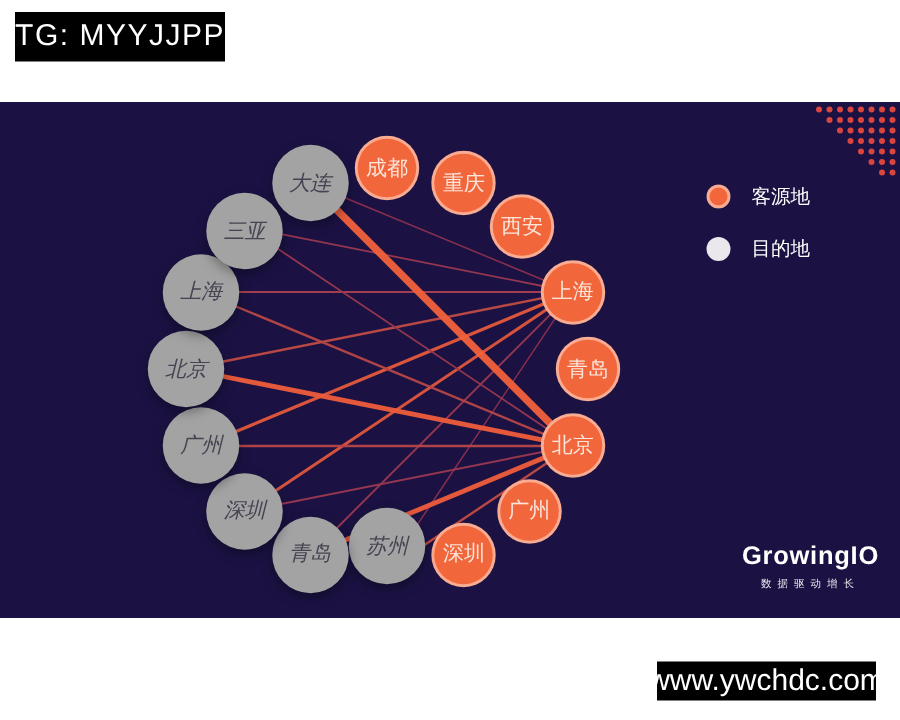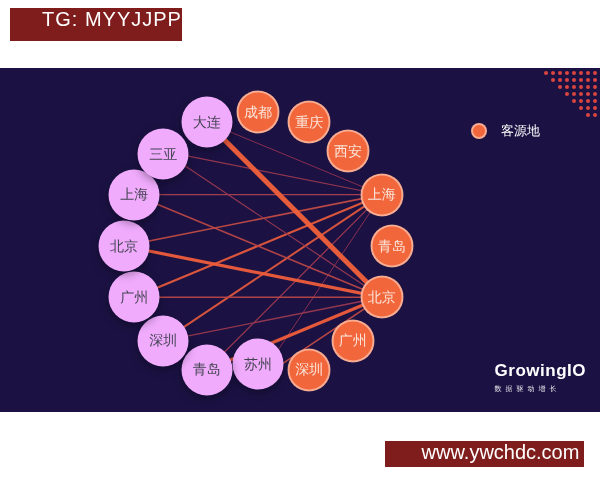--- a/index.html
+++ b/index.html
@@ -1,58 +1,58 @@
 <!DOCTYPE html>
 <html><head>
 <meta charset="utf-8">
 <style>
   html,body{margin:0;padding:0;}
   body{
     width:600px;height:480px;position:relative;background:#ffffff;
     font-family:"Liberation Sans", sans-serif;overflow:hidden;
   }
   .badge-gray{
-    position:absolute;background:#7f1d1d;color:#ffffff;
-    display:flex;justify-content:center;
+    position:absolute;background:#000000;color:#ffffff;
+    display:flex;align-items:center;justify-content:center;
     font-family:"Liberation Sans", sans-serif;
-    padding-left:32px;
   }
   #tg-badge{left:10px;top:8px;width:140px;height:33px;font-size:20px;letter-spacing:1px;}
-  #url-badge{right:16px;bottom:13px;width:167px;height:26px;font-size:20px;}
+  #url-badge{right:16px;bottom:13px;width:146px;height:26px;font-size:20px;}
   #panel{
     position:absolute;left:0;top:68px;width:600px;height:344px;
     background:#1b1243;overflow:hidden;
   }
   #edge-layer{position:absolute;left:0;top:0;width:600px;height:344px;}
   .node{
     position:absolute;border-radius:50%;
     display:flex;align-items:center;justify-content:center;
     font-family:"DejaVu Serif", serif;font-size:14px;
     transform:translate(-50%,-50%);box-sizing:border-box;white-space:nowrap;
   }
   .node.source{
     background:#f2663c;color:#fbe5da;
     border:2px solid rgba(255,230,215,0.55);
     width:43px;height:43px;
   }
   .node.destination{
-    background:#f0abfc;color:#444452;
+    background:#a3a3a3;color:#444452;
     width:51px;height:51px;
     box-shadow:0 3px 8px rgba(0,0,0,0.35);
+    font-style:italic;
   }
   #legend{position:absolute;right:60px;top:36px;color:#ffffff;font-size:13px;}
   .legend-row{display:flex;align-items:center;margin-bottom:10px;height:16px;margin-top:19px;}
   .legend-swatch{width:16px;height:16px;border-radius:50%;margin-right:14px;flex:0 0 auto;}
   .legend-swatch.src{background:#f2663c;border:2px solid rgba(255,230,215,0.55);box-sizing:border-box;}
   .legend-swatch.dst{background:#eae8ec;}
   .legend-line{width:18px;height:2px;background:#e85f55;margin-right:12px;flex:0 0 auto;}
   #dots-corner{position:absolute;right:2px;top:2px;}
   .dot-row{text-align:right;height:7px;line-height:0;}
   .deco-dot{display:inline-block;width:4px;height:4px;border-radius:50%;background:#d9453f;margin:1px 1.5px;}
-  #brand{position:absolute;right:14px;bottom:18px;text-align:left;color:#ffffff;}
+  #brand{position:absolute;right:14px;bottom:18px;text-align:center;color:#ffffff;}
   #brand-name{font-size:17px;font-weight:bold;letter-spacing:0.5px;}
   #brand-tagline{font-size:7px;letter-spacing:4px;margin-top:3px;opacity:0.9;}
 </style>
 </head>
 <body>
 
 <div id="tg-badge" class="badge-gray">
   <span>TG: MYYJJPP</span>
 </div>
 
@@ -93,20 +93,24 @@
       <div class="node destination" style="left: 124px; top: 178px;">北京</div>
       <div class="node destination" style="left: 134.2px; top: 126.72px;">上海</div>
       <div class="node destination" style="left: 163.248px; top: 86px;">三亚</div>
     </div>
 
   <div id="legend">
     <div class="legend-row">
       <span class="legend-swatch src"></span>
       <span>客源地</span>
     </div>
+    <div class="legend-row">
+      <span class="legend-swatch dst"></span>
+      <span>目的地</span>
+    </div>
   </div>
 
   <div id="dots-corner">
       <div class="dot-row"><span class="deco-dot"></span><span class="deco-dot"></span><span class="deco-dot"></span><span class="deco-dot"></span><span class="deco-dot"></span><span class="deco-dot"></span><span class="deco-dot"></span><span class="deco-dot"></span></div>
       <div class="dot-row"><span class="deco-dot"></span><span class="deco-dot"></span><span class="deco-dot"></span><span class="deco-dot"></span><span class="deco-dot"></span><span class="deco-dot"></span><span class="deco-dot"></span></div>
       <div class="dot-row"><span class="deco-dot"></span><span class="deco-dot"></span><span class="deco-dot"></span><span class="deco-dot"></span><span class="deco-dot"></span><span class="deco-dot"></span></div>
       <div class="dot-row"><span class="deco-dot"></span><span class="deco-dot"></span><span class="deco-dot"></span><span class="deco-dot"></span><span class="deco-dot"></span></div>
       <div class="dot-row"><span class="deco-dot"></span><span class="deco-dot"></span><span class="deco-dot"></span><span class="deco-dot"></span></div>
       <div class="dot-row"><span class="deco-dot"></span><span class="deco-dot"></span><span class="deco-dot"></span></div>
       <div class="dot-row"><span class="deco-dot"></span><span class="deco-dot"></span></div>

